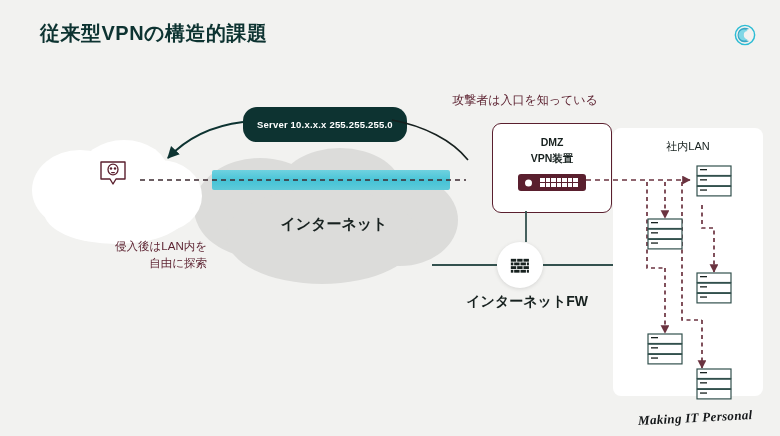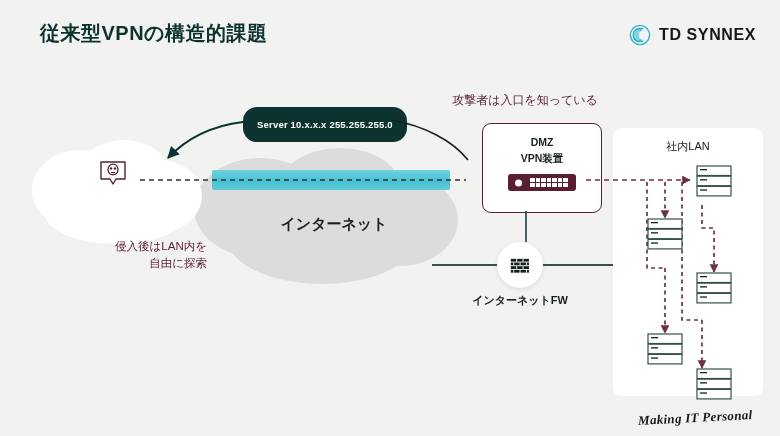--- a/index.html
+++ b/index.html
@@ -51,21 +51,21 @@
   .server-pill{
     position:absolute;left:243px;top:107px;
     background:#0d3331;color:#ffffff;
     border-radius:14px;padding:12px 14px;
     font-size:9.5px;font-weight:bold;letter-spacing:.2px;
     white-space:nowrap;
   }
 
   
   .dmz-box{
-    position:absolute;left:482px;top:123px;width:118px;height:88px;
+    position:absolute;left:492px;top:123px;width:118px;height:88px;
     background:#ffffff;border:1.4px solid #5a1f2e;border-radius:9px;
   }
   .dmz-title{
     position:absolute;left:0;top:11px;width:100%;text-align:center;
     font-size:10.5px;font-weight:bold;color:#17211f;line-height:1.5;
   }
   .vpn-appliance{
     position:absolute;left:50%;top:50px;transform:translateX(-50%);
     width:68px;height:17px;background:#5a1f2e;border-radius:3px;
   }
@@ -91,22 +91,22 @@
   }
 
   
   .fw-circle{
     position:absolute;left:497px;top:242px;width:46px;height:46px;
     background:#ffffff;border-radius:50%;
     box-shadow:0 1px 4px rgba(0,0,0,.12);
     display:flex;align-items:center;justify-content:center;
   }
   .fw-label{
-    position:absolute;left:452px;top:293px;width:136px;text-align:center;
-    font-size:11px;font-weight:bold;color:#17211f;
+    position:absolute;left:452px;top:293px;width:136px;text-align:right;
+    font-size:14px;font-weight:bold;color:#17211f;
   }
 
   
   .tunnel{
     position:absolute;left:212px;top:170px;width:238px;height:20px;
     background:linear-gradient(180deg,#6fd2e0 0%,#46c3d6 55%,#5fcad9 100%);
     border-radius:2px;
   }
 
   
@@ -127,21 +127,20 @@
   <div class="title">従来型VPNの構造的課題</div>
 
   <div class="logo">
     <span>
       <svg class="logo-mark" viewBox="0 0 24 24">
         <circle cx="12" cy="12" r="10.5" fill="none" stroke="#2bbcd4" stroke-width="1.6"></circle>
         <path d="M16.5 5.5 A8 8 0 1 0 16.5 18.5 A6.2 6.2 0 1 1 16.5 5.5 Z" fill="#39a7c4"></path>
         <path d="M15 7.5 A6 6 0 1 0 15 16.5 A4.3 4.3 0 1 1 15 7.5 Z" fill="#7fd7e6"></path>
       </svg>
     </span>
-    <span class="logo-text">TD SYNNEX</span>
   </div>
 
   <span class="cloud-gray">
     <svg viewBox="0 0 270 138" width="270" height="138">
       <g fill="#dcdcda">
         <ellipse cx="70" cy="60" rx="66" ry="50"></ellipse>
         <ellipse cx="150" cy="42" rx="62" ry="42"></ellipse>
         <ellipse cx="210" cy="72" rx="58" ry="46"></ellipse>
         <ellipse cx="132" cy="88" rx="96" ry="48"></ellipse>
       </g>

